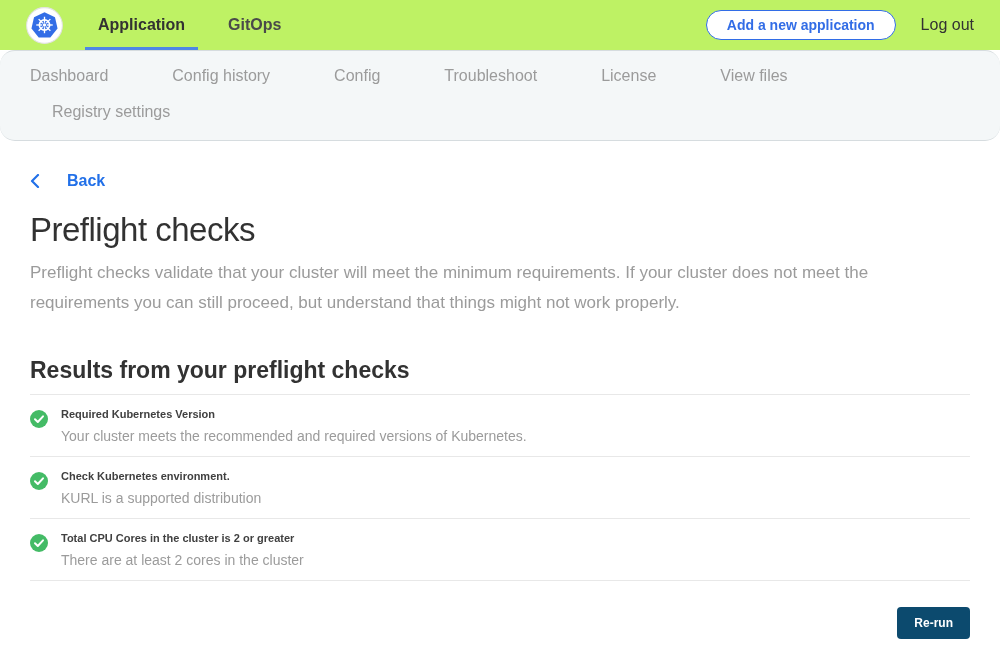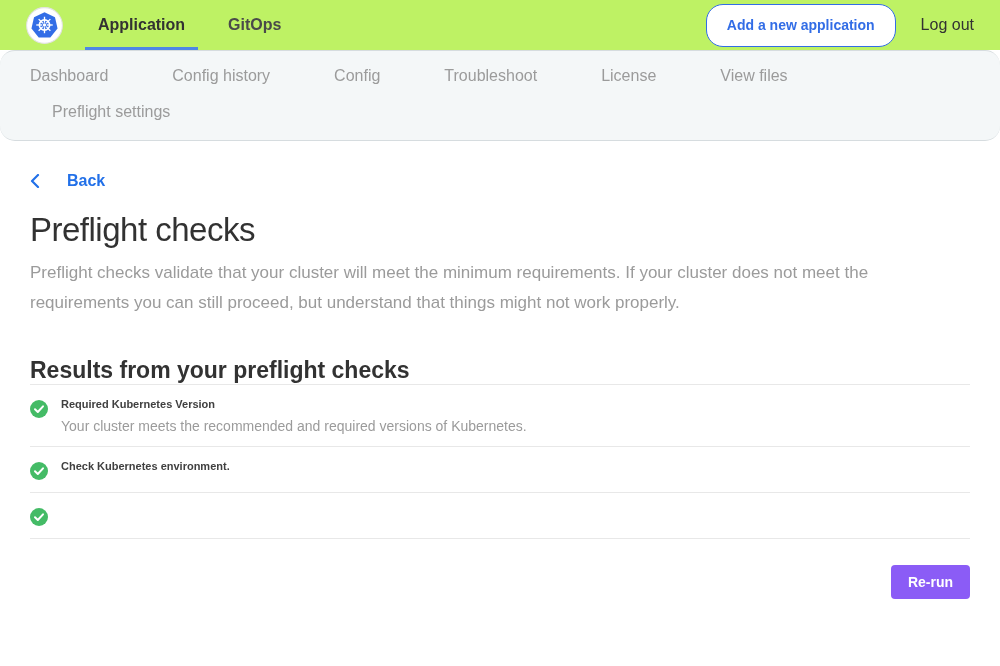--- a/index.html
+++ b/index.html
@@ -19,21 +19,21 @@
   .logo-wrap { width: 37px; height: 37px; flex: 0 0 37px; }
   .tabs { display: flex; height: 50px; margin-left: 22px; }
   .tab {
     display: flex; align-items: center; padding: 0 13px; margin-right: 17px;
     font-size: 16px; font-weight: 600; color: #4a4a4a; cursor: pointer;
     border-top: 3px solid transparent; border-bottom: 3px solid transparent;
   }
   .tab.active { color: #323232; border-bottom-color: #4e87e5; }
   .header-spacer { flex: 1; }
   .pill-btn {
-    height: 43px; padding: 0 20px; background: #fff;
+    height: 30px; padding: 0 20px; background: #fff;
     border: 1.5px solid #326de6; border-radius: 17px;
     color: #326de6; font-weight: bold; font-size: 14px;
     font-family: "Liberation Sans", sans-serif; cursor: pointer;
   }
   .logout { margin-left: 25px; font-size: 16px; color: #323232; cursor: pointer; }
 
   
   .subnav {
     background: #f4f7f8;
     border-top: 1px solid #d6dcdf; border-bottom: 1px solid #d6dcdf;
@@ -55,35 +55,35 @@
   .page-title {
     font-size: 33px; font-weight: normal; color: #323232;
     letter-spacing: -0.5px; margin: 19px 0 9px;
   }
   .page-desc {
     font-size: 17px; line-height: 30px; color: #9b9b9b;
     margin: 0; max-width: 920px;
   }
   .results-heading {
     font-size: 23px; font-weight: bold; color: #323232;
-    margin: 39px 0 0; padding-bottom: 0;
+    margin: 39px 0 0; padding-bottom: 10px;
     border-bottom: 1px solid #e8e8e8;
   }
   .check-row {
     display: flex; gap: 13px; align-items: flex-start;
     padding: 13px 0 12px; border-bottom: 1px solid #e8e8e8;
   }
   .check-icon { flex: 0 0 18px; height: 18px; margin-top: 2px; }
   .check-title { font-size: 11px; font-weight: bold; color: #404040; }
   .check-msg { font-size: 14px; color: #9b9b9b; margin-top: 8px; }
 
   .page-footer { display: flex; justify-content: flex-end; padding: 26px 0; }
   .rerun-btn {
-    background: #8b5cf6; color: #fff; border: none; border-radius: 4px;
-    font-size: 14px; font-weight: bold; padding: 9px 17px; cursor: pointer;
+    background: #0c4a6e; color: #fff; border: none; border-radius: 4px;
+    font-size: 12px; font-weight: bold; padding: 9px 17px; cursor: pointer;
     font-family: "Liberation Sans", sans-serif;
   }
 </style>
 </head>
 <body>
 
 <header class="top-header">
   <span class="logo-wrap">
     <svg width="37" height="37" viewBox="0 0 36 36">
       <circle cx="18" cy="18" r="17.4" fill="#ffffff" stroke="#e2e2e2" stroke-width="1"></circle>
@@ -119,21 +119,21 @@
 </header>
 
 <nav class="subnav">
   <span class="subnav-item">Dashboard</span>
   <span class="subnav-item">Config history</span>
   <span class="subnav-item">Config</span>
   <span class="subnav-item">Troubleshoot</span>
   <span class="subnav-item">License</span>
   <span class="subnav-item">View files</span>
   <i class="flex-break"></i>
-  <span class="subnav-item indent">Preflight settings</span>
+  <span class="subnav-item indent">Registry settings</span>
 </nav>
 
 <main>
   <a class="back-link">
     <svg width="10" height="14" viewBox="0 0 10 14">
       <path d="M8 1 L2 7 L8 13" stroke="#2270e8" stroke-width="2.2" fill="none" stroke-linecap="round" stroke-linejoin="round"></path>
     </svg>
     <span>Back</span>
   </a>
 
@@ -160,30 +160,35 @@
 
     <div class="check-row">
       <span class="check-icon">
         <svg width="18" height="18" viewBox="0 0 18 18">
           <circle cx="9" cy="9" r="9" fill="#44bb66"></circle>
           <path d="M5 9.3 L7.8 12 L13 6.3" stroke="#ffffff" stroke-width="2" fill="none" stroke-linecap="round" stroke-linejoin="round"></path>
         </svg>
       </span>
       <div>
         <div class="check-title">Check Kubernetes environment.</div>
+        <div class="check-msg">KURL is a supported distribution</div>
       </div>
     </div>
 
     <div class="check-row">
       <span class="check-icon">
         <svg width="18" height="18" viewBox="0 0 18 18">
           <circle cx="9" cy="9" r="9" fill="#44bb66"></circle>
           <path d="M5 9.3 L7.8 12 L13 6.3" stroke="#ffffff" stroke-width="2" fill="none" stroke-linecap="round" stroke-linejoin="round"></path>
         </svg>
       </span>
+      <div>
+        <div class="check-title">Total CPU Cores in the cluster is 2 or greater</div>
+        <div class="check-msg">There are at least 2 cores in the cluster</div>
+      </div>
     </div>
 
   </div>
 
   <div class="page-footer">
     <button class="rerun-btn">Re-run</button>
   </div>
 </main>
 
 </body></html>

